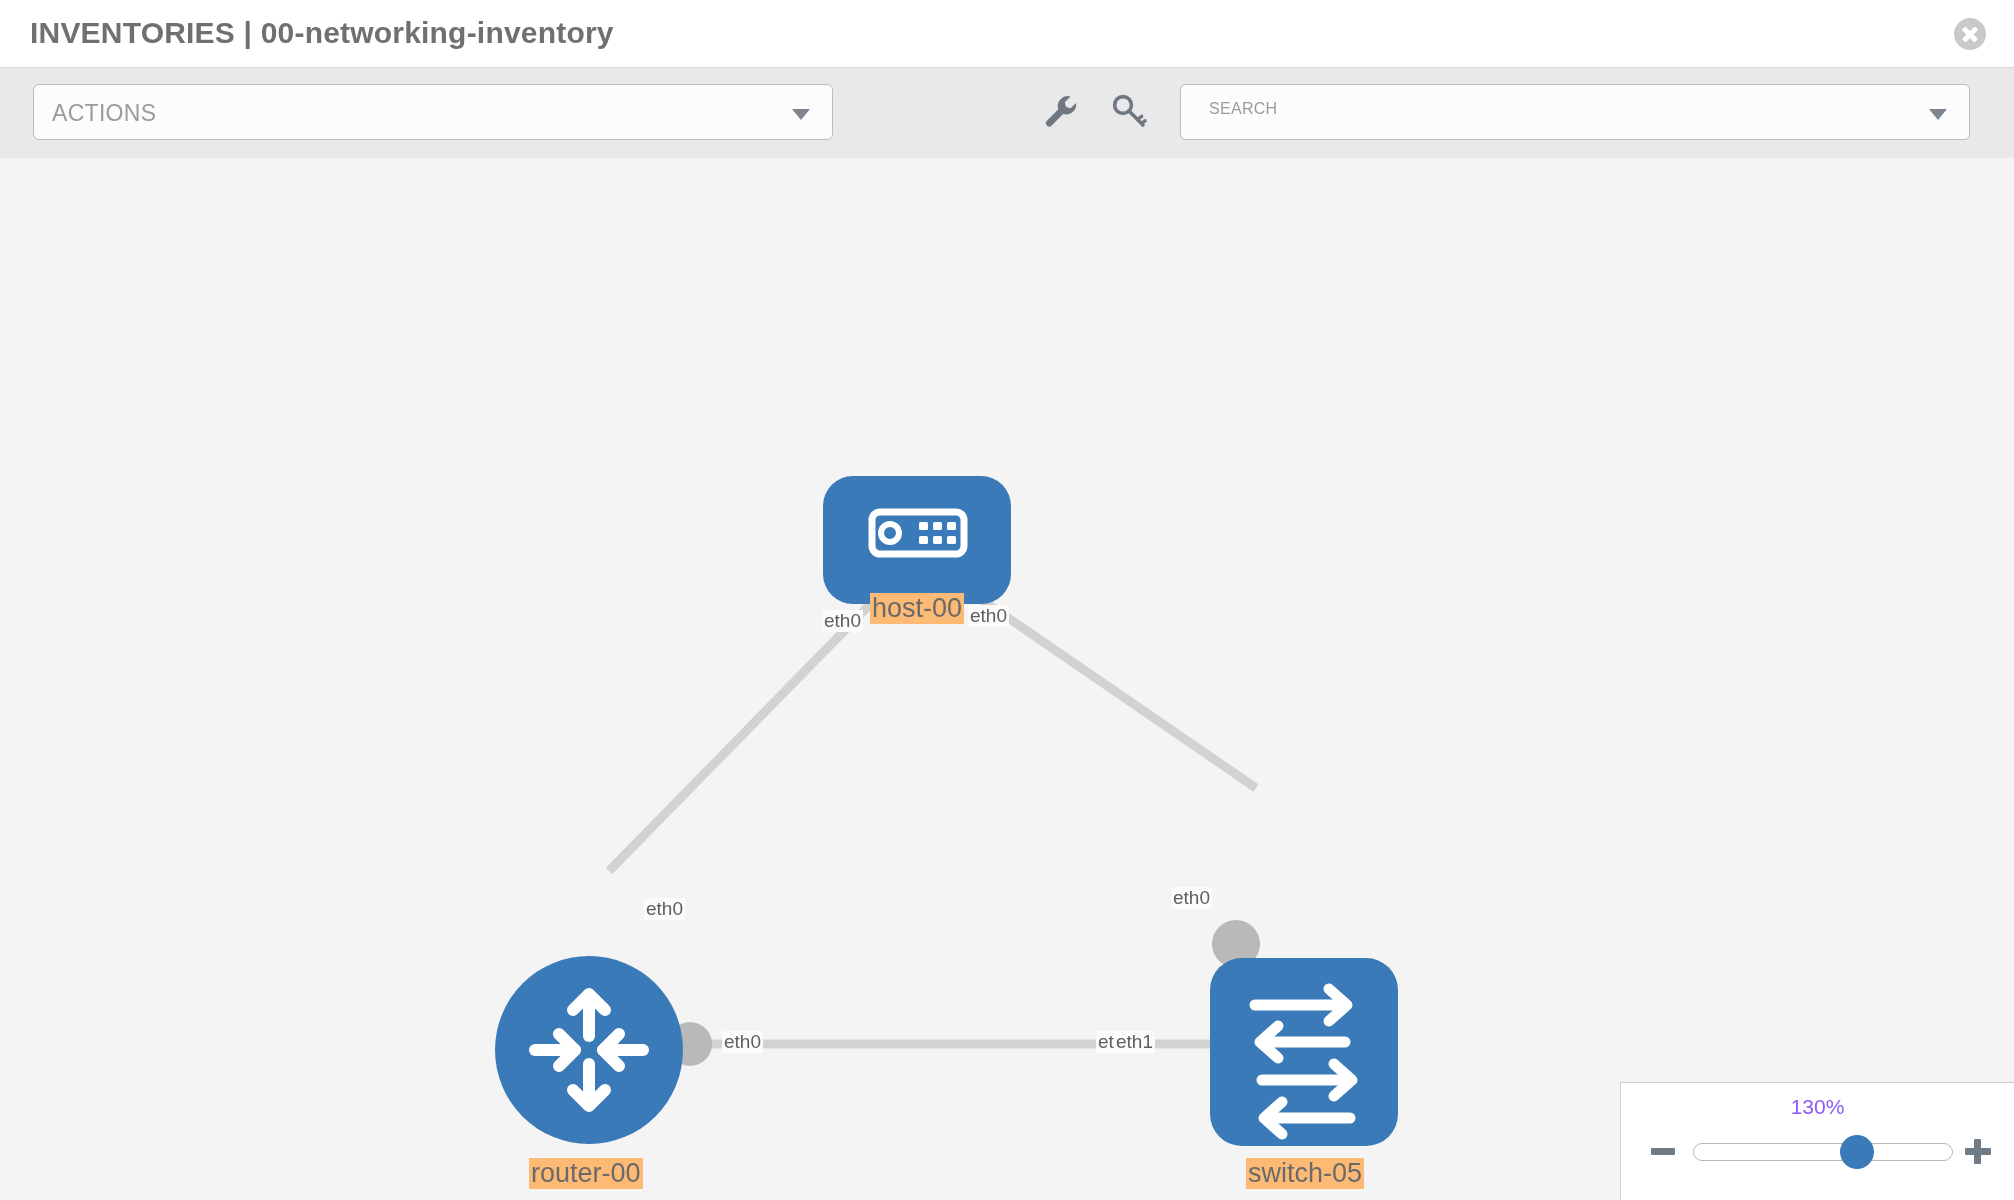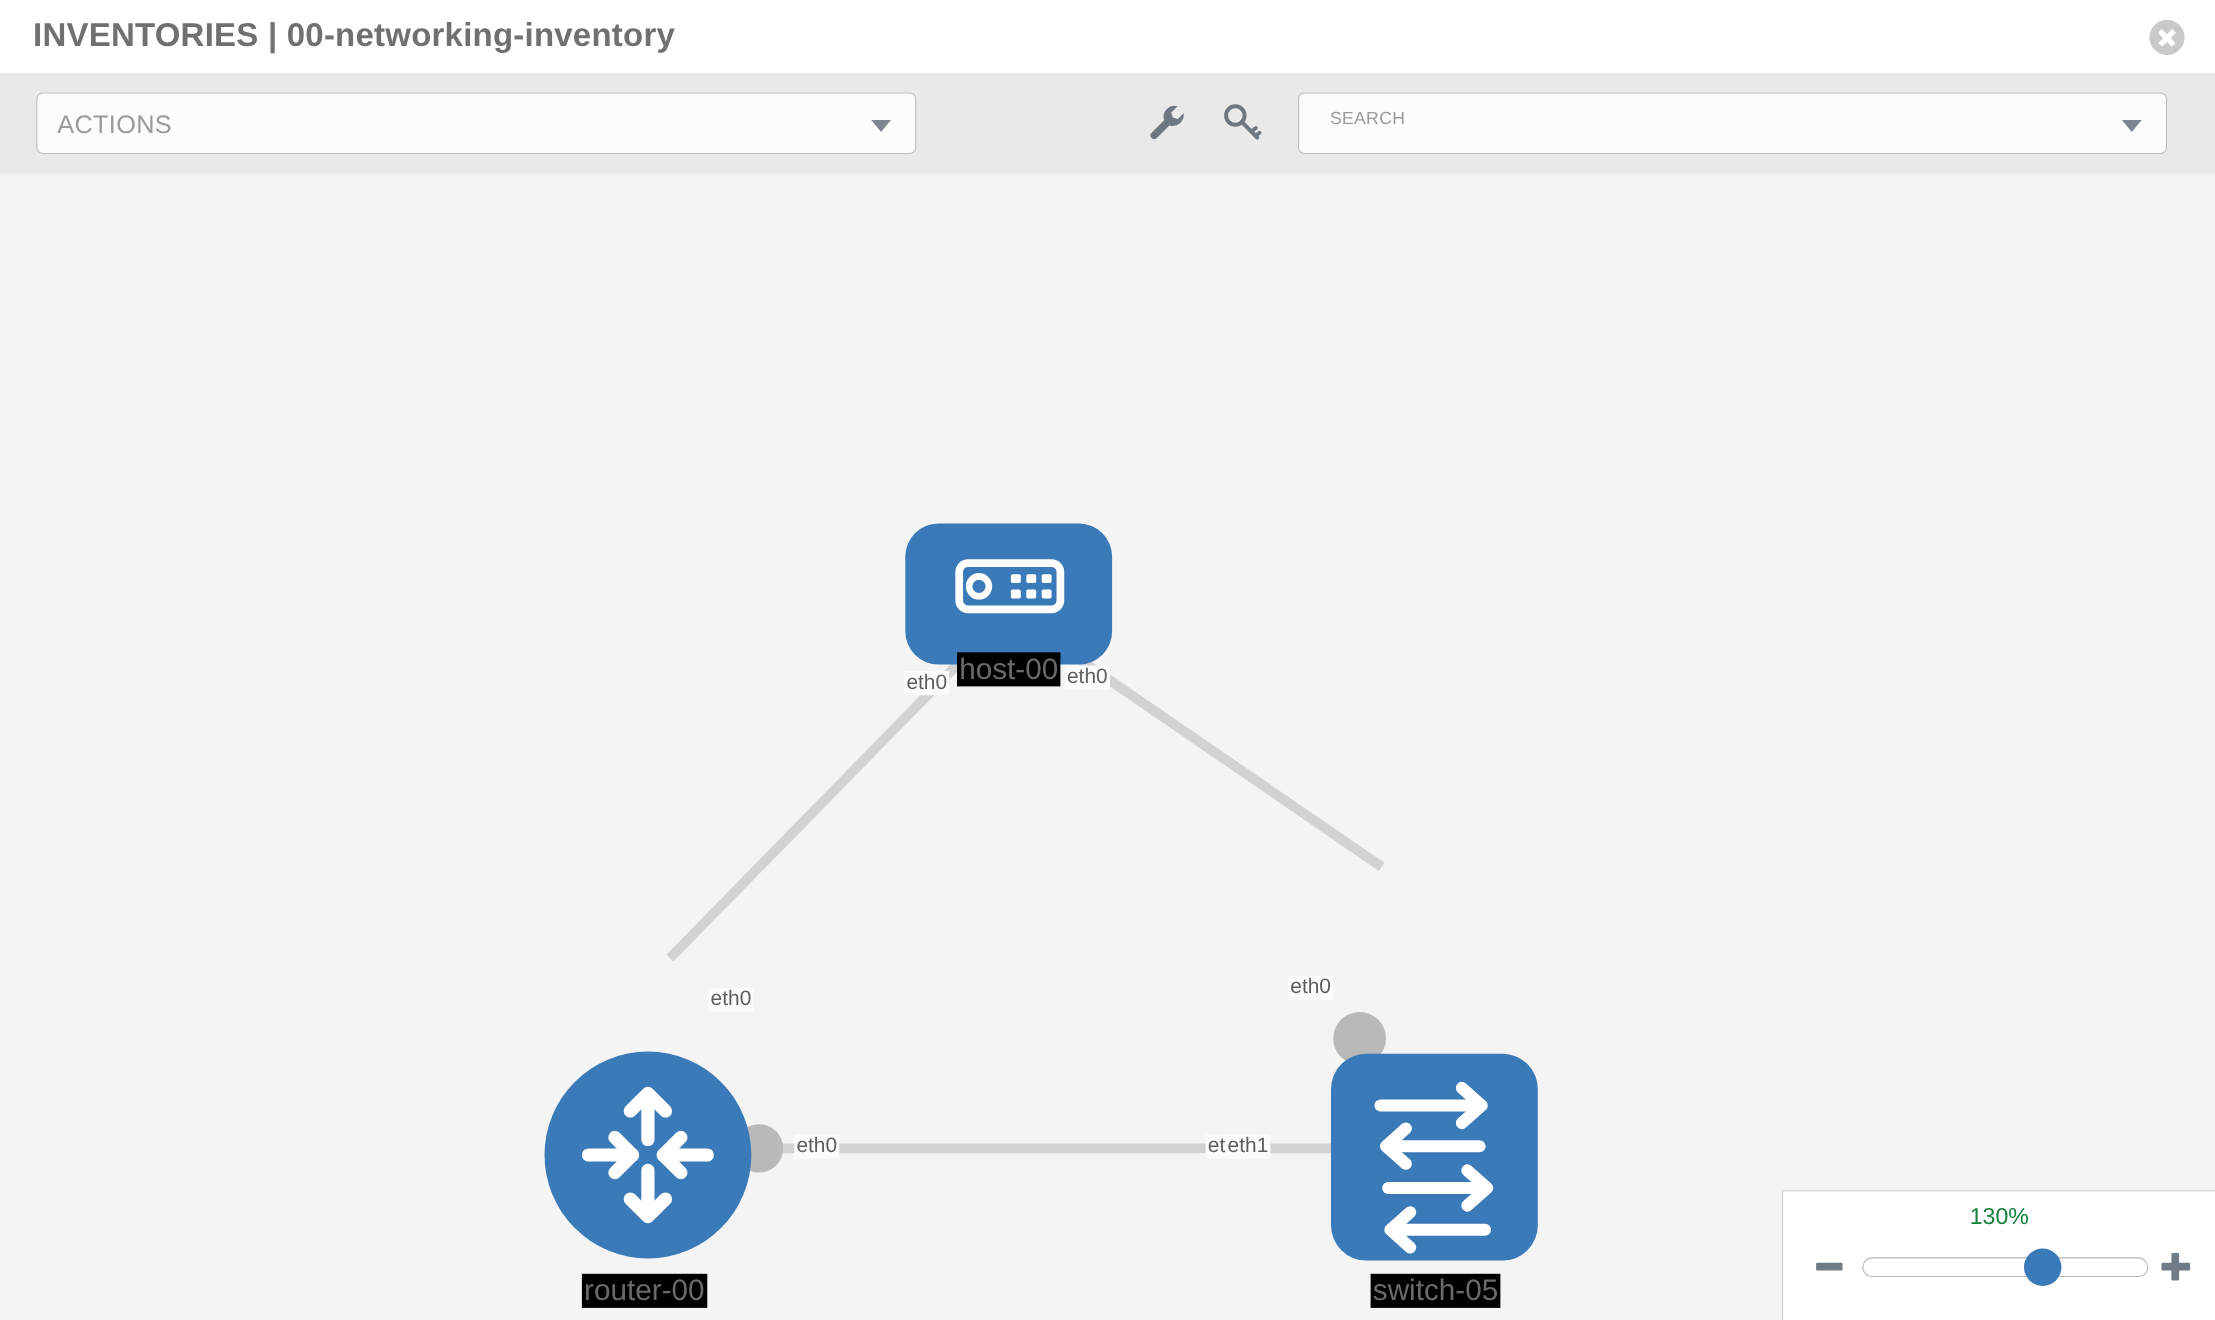--- a/index.html
+++ b/index.html
@@ -148,21 +148,21 @@
     left: 0; top: 0;
     width: 2014px;
     height: 1042px;
   }
 
   
   .node-label {
     position: absolute;
     font-size: 27px;
     color: #6a6a6a;
-    background: #000000;
+    background: #fdba74;
     white-space: nowrap;
     padding: 0 2px;
   }
   .iface-label {
     position: absolute;
     font-size: 19px;
     color: #5e5e5e;
     background: #fbfbfb;
     white-space: nowrap;
     padding: 0 2px;
@@ -181,21 +181,21 @@
     border-bottom: none;
     box-sizing: border-box;
   }
   .zoom-value {
     position: absolute;
     top: 12px;
     left: 0;
     width: 100%;
     text-align: center;
     font-size: 21px;
-    color: #15803d;
+    color: #8b5cf6;
   }
   .zoom-row {
     position: absolute;
     top: 48px;
     left: 0;
     width: 100%;
     height: 40px;
   }
   .zoom-minus, .zoom-plus {
     position: absolute;

